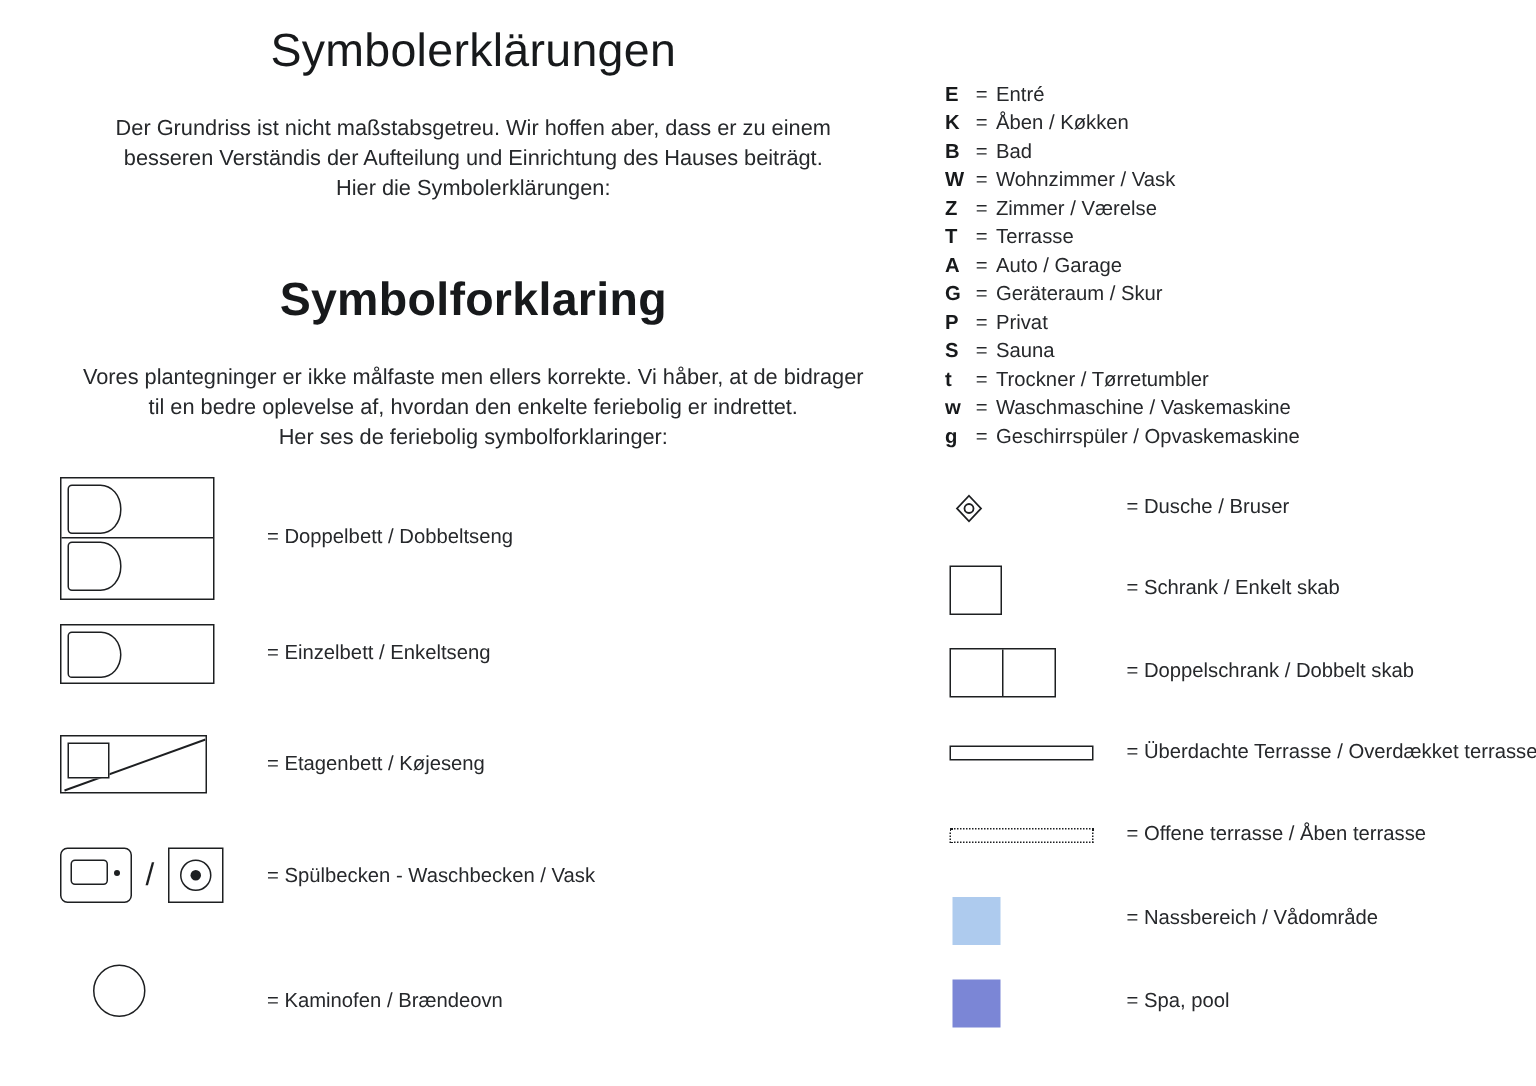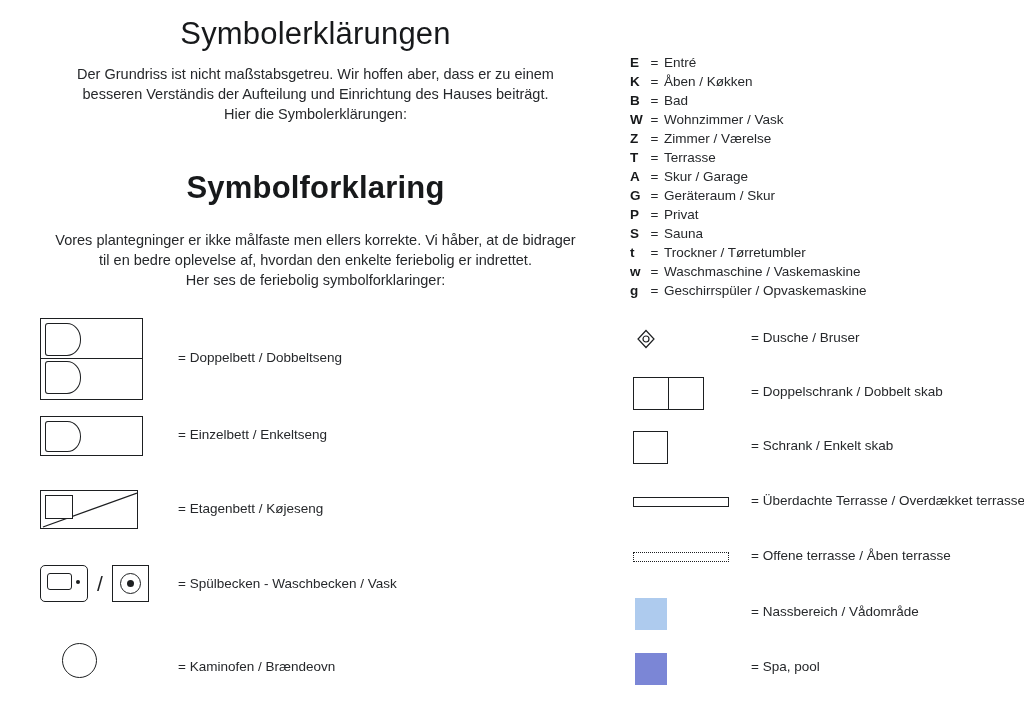--- a/index.html
+++ b/index.html
@@ -45,21 +45,21 @@
     margin: 0;
     line-height: 40px;
     color: #17191b;
   }
   .para {
     font-size: 14.5px;
     line-height: 20px;
     color: #26282b;
   }
   .para div { white-space: nowrap; }
-  .para-de { margin-top: 10px; }
+  .para-de { margin-top: 22px; }
   .para-dk { margin-top: 22px; }
   .title-dk-wrap { margin-top: 44px; }
 
   
   .sym-list {
     position: absolute;
     left: 40px;
     top: 318px;
     width: 580px;
   }
@@ -414,21 +414,21 @@
       <span class="abbr-val">Zimmer / Værelse</span>
     </div>
     <div class="abbr-row">
       <span class="abbr-key">T</span>
       <span class="abbr-eq">=</span>
       <span class="abbr-val">Terrasse</span>
     </div>
     <div class="abbr-row">
       <span class="abbr-key">A</span>
       <span class="abbr-eq">=</span>
-      <span class="abbr-val">Skur / Garage</span>
+      <span class="abbr-val">Auto / Garage</span>
     </div>
     <div class="abbr-row">
       <span class="abbr-key">G</span>
       <span class="abbr-eq">=</span>
       <span class="abbr-val">Geräteraum / Skur</span>
     </div>
     <div class="abbr-row">
       <span class="abbr-key">P</span>
       <span class="abbr-eq">=</span>
       <span class="abbr-val">Privat</span>
@@ -460,37 +460,37 @@
     <div class="rsym-row" style="height:54px">
       <div class="rsym-art" style="left:2px; top:6px">
         <svg class="shower-icon" viewBox="0 0 22 22" xmlns="http://www.w3.org/2000/svg">
           <polygon points="11,2.5 19,11 11,19.5 3,11" fill="#ffffff" stroke="#1d1f21" stroke-width="1.2"></polygon>
           <circle cx="11" cy="11" r="3" fill="#ffffff" stroke="#1d1f21" stroke-width="1.2"></circle>
         </svg>
       </div>
       <div class="rsym-label">= Dusche / Bruser</div>
     </div>
 
+    <div class="rsym-row" style="height:55px">
+      <div class="rsym-art" style="left:0; top:1px">
+        <div class="closet-single"></div>
+      </div>
+      <div class="rsym-label">= Schrank / Enkelt skab</div>
+    </div>
+
     <div class="rsym-row" style="height:54px">
       <div class="rsym-art" style="left:0; top:1px">
         <div class="closet-double">
             <div class="mid"></div>
           </div>
       </div>
       <div class="rsym-label">= Doppelschrank / Dobbelt skab</div>
     </div>
 
     <div class="rsym-row" style="height:55px">
-      <div class="rsym-art" style="left:0; top:1px">
-        <div class="closet-single"></div>
-      </div>
-      <div class="rsym-label">= Schrank / Enkelt skab</div>
-    </div>
-
-    <div class="rsym-row" style="height:55px">
       <div class="rsym-art" style="left:0; top:12px">
         <div class="terrace-covered"></div>
       </div>
       <div class="rsym-label">= Überdachte Terrasse / Overdækket terrasse</div>
     </div>
 
     <div class="rsym-row" style="height:55px">
       <div class="rsym-art" style="left:0; top:12px">
         <div class="terrace-open"></div>
       </div>

